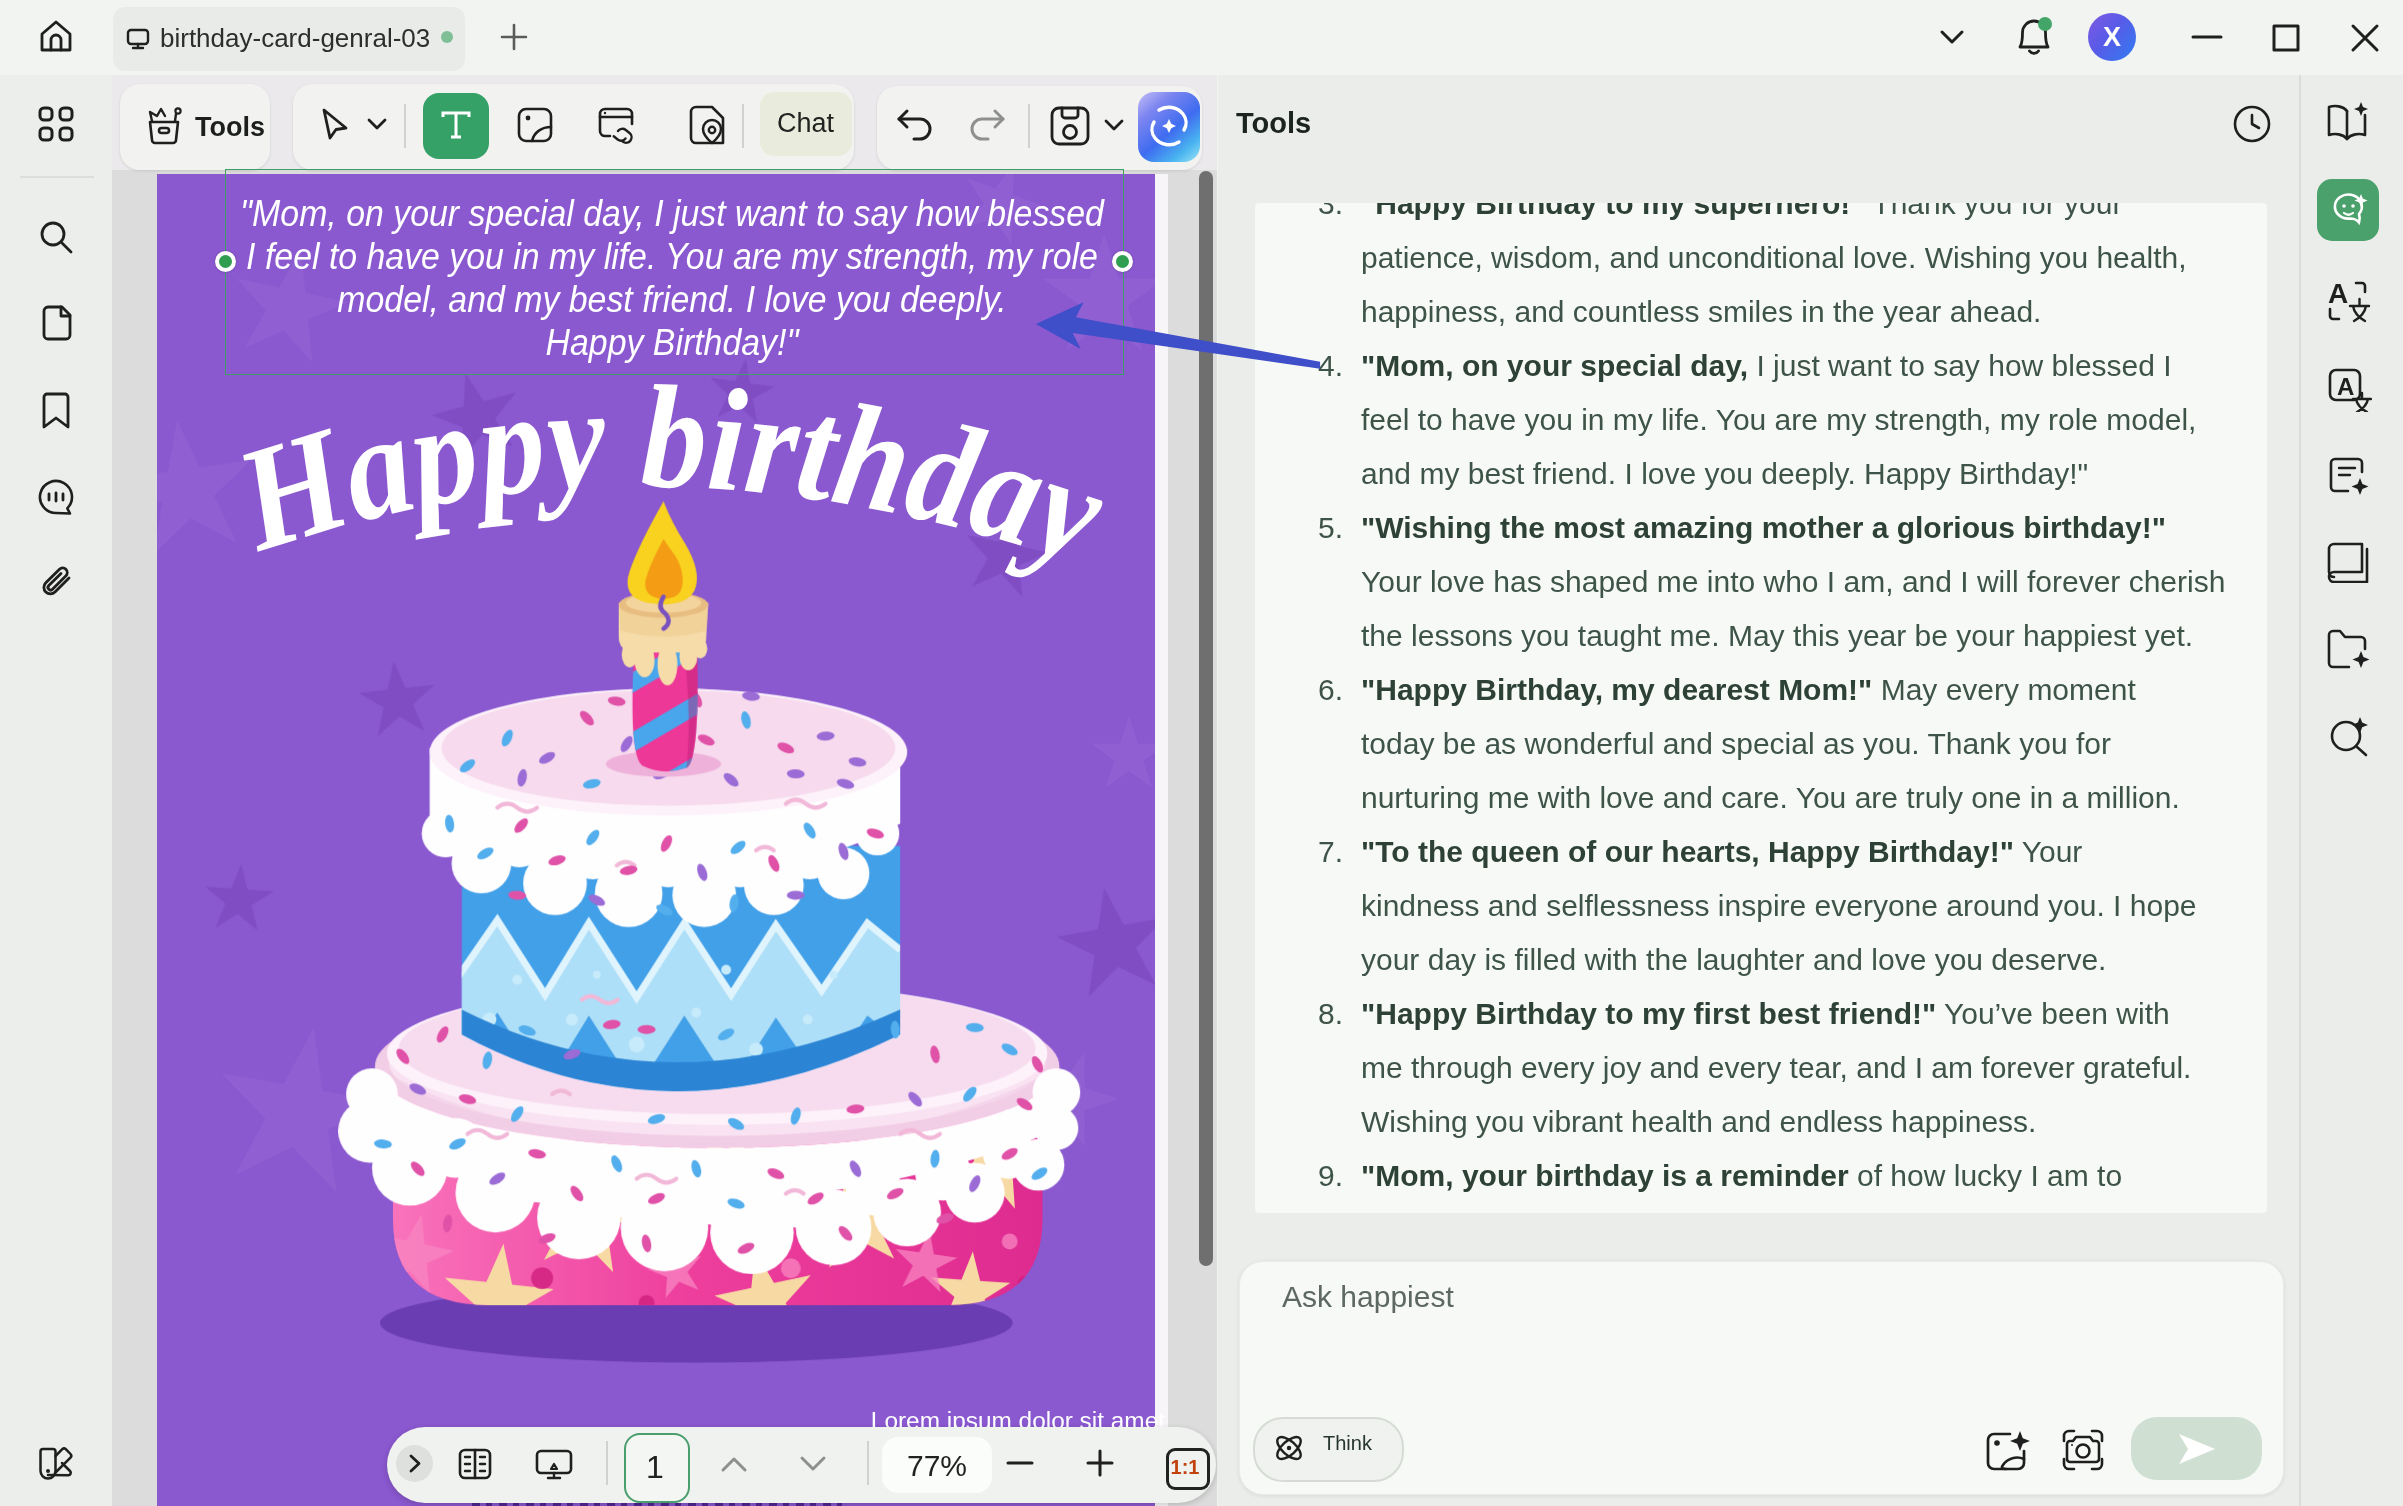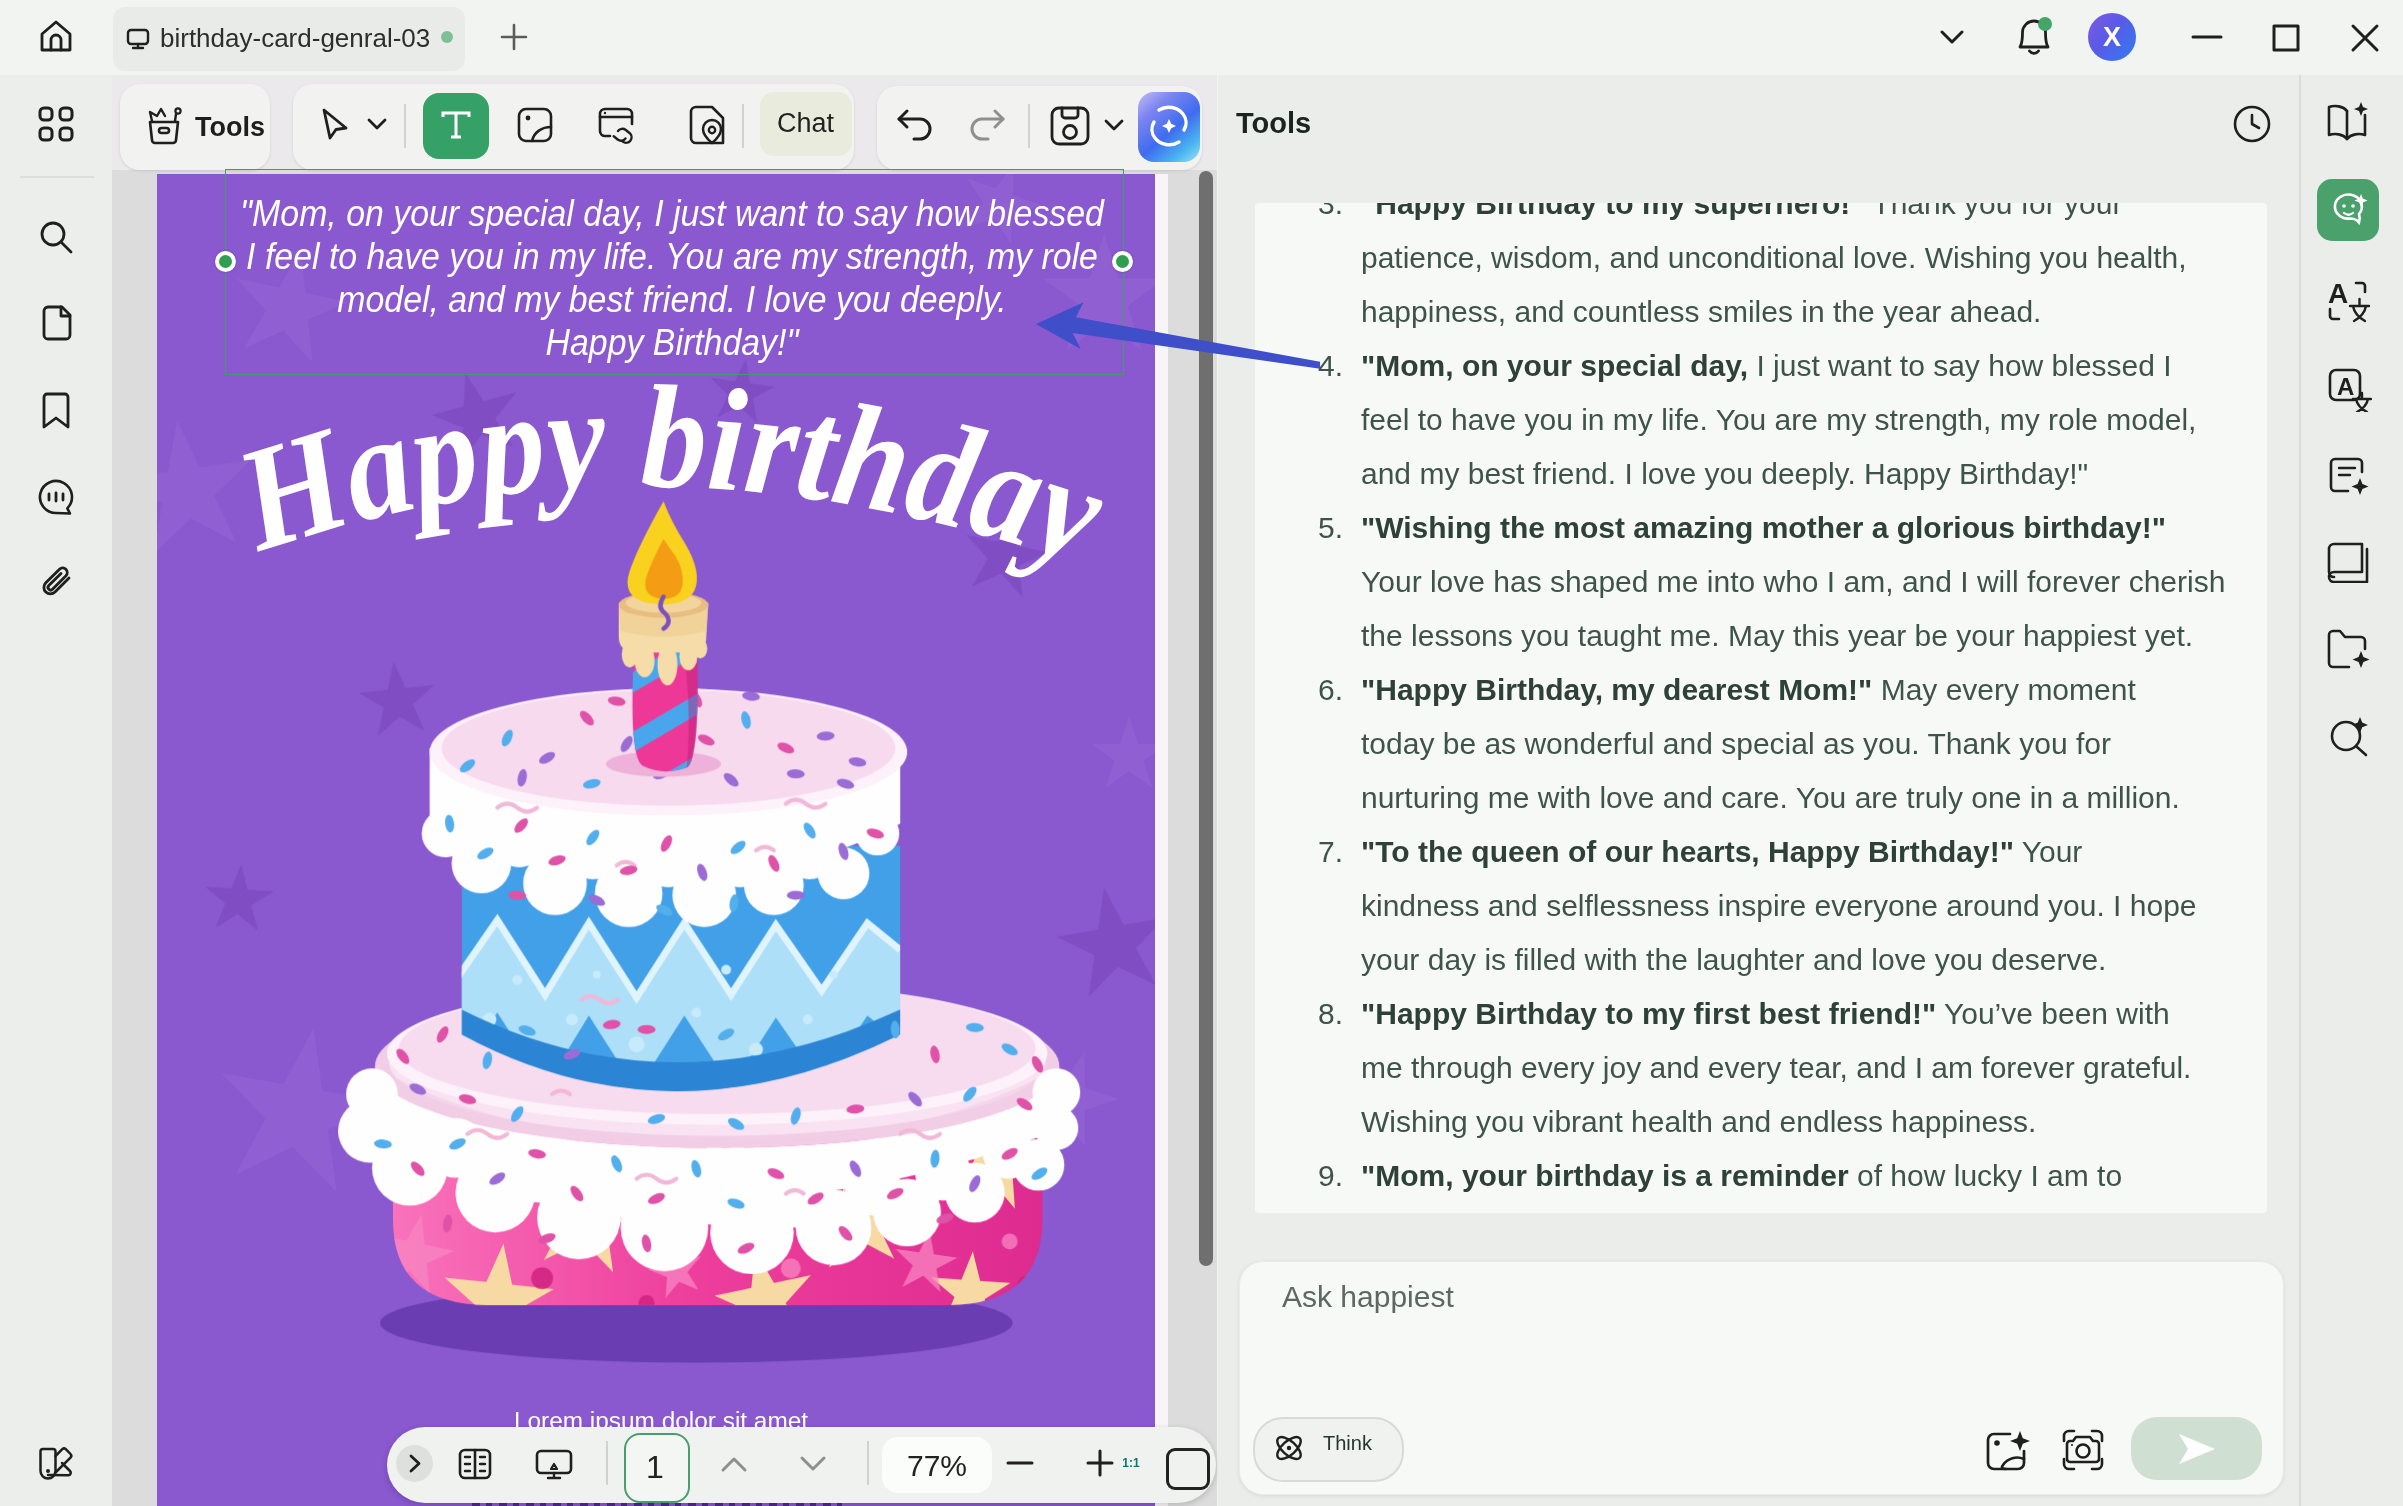--- a/index.html
+++ b/index.html
@@ -421,21 +421,21 @@
     </defs>
 <text font-family="Liberation Serif,serif" font-style="italic" font-weight="bold" font-size="148" fill="#ffffff"><textPath href="#arcpath" startOffset="0" textLength="845" lengthAdjust="spacingAndGlyphs">Happy birthday</textPath></text>
 </svg>
 
 <div class="abs" style="left:225px;top:169px;width:897px;height:204px;border:1px solid #3f9e66;"></div>
 <div class="abs" style="left:215px;top:251px;width:13px;height:13px;border-radius:50%;background:#2f9e51;border:4.5px solid #ffffff;box-shadow:0 0 2px rgba(0,0,0,.3);"></div>
 <div class="abs" style="left:1112px;top:251px;width:13px;height:13px;border-radius:50%;background:#2f9e51;border:4.5px solid #ffffff;box-shadow:0 0 2px rgba(0,0,0,.3);"></div>
 
 <div class="abs" style="left:1155px;top:174px;width:13px;height:1332px;background:#f7f5f7;"></div>
 
-<div class="abs" style="left:157px;top:1407px;width:1008px;text-align:center;color:#fff;font-size:24.4px;">Lorem ipsum dolor sit amet</div>
+<div class="abs" style="left:157px;top:1407px;width:1008px;text-align:right;color:#fff;font-size:24.4px;">Lorem ipsum dolor sit amet</div>
 
 <svg class="abs" style="left:1025px;top:294px;z-index:30" width="308" height="90" viewBox="1030 295 310 90">
     <path d="M1041 325 L1089 303 L1081 318 L1327 363 L1327 370 L1078 334 L1086 350 Z" fill="#3f4ec9"></path>
   </svg>
 
 <div class="abs" style="left:1199px;top:171px;width:14px;height:1095px;background:#6f6f6f;border-radius:7px;"></div>
 
 <div class="abs" style="left:472px;top:1498px;width:370px;height:8px;background:repeating-linear-gradient(90deg,#4f2790 0 8px,#8a58cf 8px 14px,#4f2790 14px 20px,#8a58cf 20px 27px);"></div>
 
 <div class="abs" style="left:387px;top:1427px;width:829px;height:76px;background:#f0f2ef;border-radius:38px;box-shadow:0 2px 6px rgba(0,0,0,.18);"></div>
@@ -465,21 +465,21 @@
 <div class="abs" style="left:867px;top:1441px;width:2px;height:44px;background:#cfd2ce;"></div>
 <div class="abs" style="left:882px;top:1437px;width:110px;height:56px;background:#fbfdfa;border-radius:16px;"></div>
 <div class="abs" style="left:882px;top:1449px;width:110px;text-align:center;font-size:30px;color:#20231f;">77%</div>
 <svg class="abs" style="left:1005px;top:1460px" width="30" height="6" viewBox="0 0 30 6">
     <path class="ic" style="stroke-width:3" d="M3 3 L27 3"></path>
   </svg>
 <svg class="abs" style="left:1085px;top:1448px" width="30" height="30" viewBox="0 0 30 30">
     <path class="ic" style="stroke-width:3" d="M15 3 L15 27 M3 15 L27 15"></path>
   </svg>
 <div class="abs" style="left:1166px;top:1448px;width:38px;height:36px;border:3px solid #20231f;border-radius:9px;"></div>
-<div class="abs" style="left:1112px;top:1456px;width:38px;text-align:center;font-size:12px;font-weight:bold;color:#0f766e;">1:1</div>
+<div class="abs" style="left:1166px;top:1456px;width:38px;text-align:center;font-size:20px;font-weight:bold;color:#c2410c;">1:1</div>
 
 <div class="abs" style="left:1218px;top:75px;width:1082px;height:1432px;background:#eaede9;"></div>
 <div class="abs" style="left:1236px;top:107px;font-size:29px;font-weight:bold;color:#1c241f;">Tools</div>
 <svg class="abs" style="left:2231px;top:103px" width="42" height="42" viewBox="0 0 42 42">
     <circle class="ic" style="stroke-width:2.6" cx="21" cy="21" r="17"></circle>
     <path class="ic" style="stroke-width:2.6" d="M21 12 L21 21 L28 25"></path>
   </svg>
 
 <div class="abs" style="left:1255px;top:203px;width:1012px;height:1010px;background:#f7f9f6;border-radius:4px;overflow:hidden;">
   <div id="chatlist" style="position:absolute;left:106px;top:-26px;width:935px;font-size:30px;line-height:54px;color:#3e5449;">

